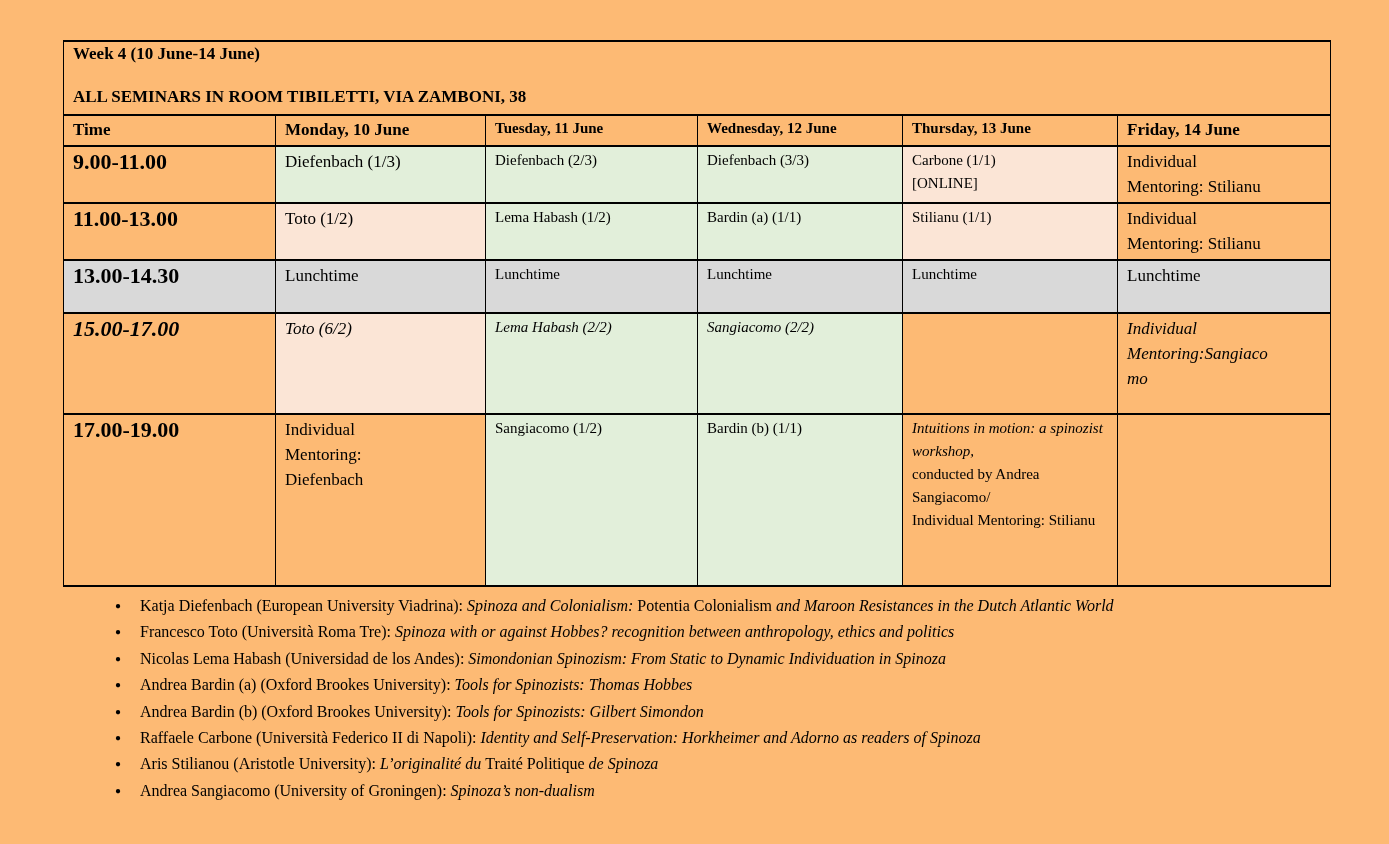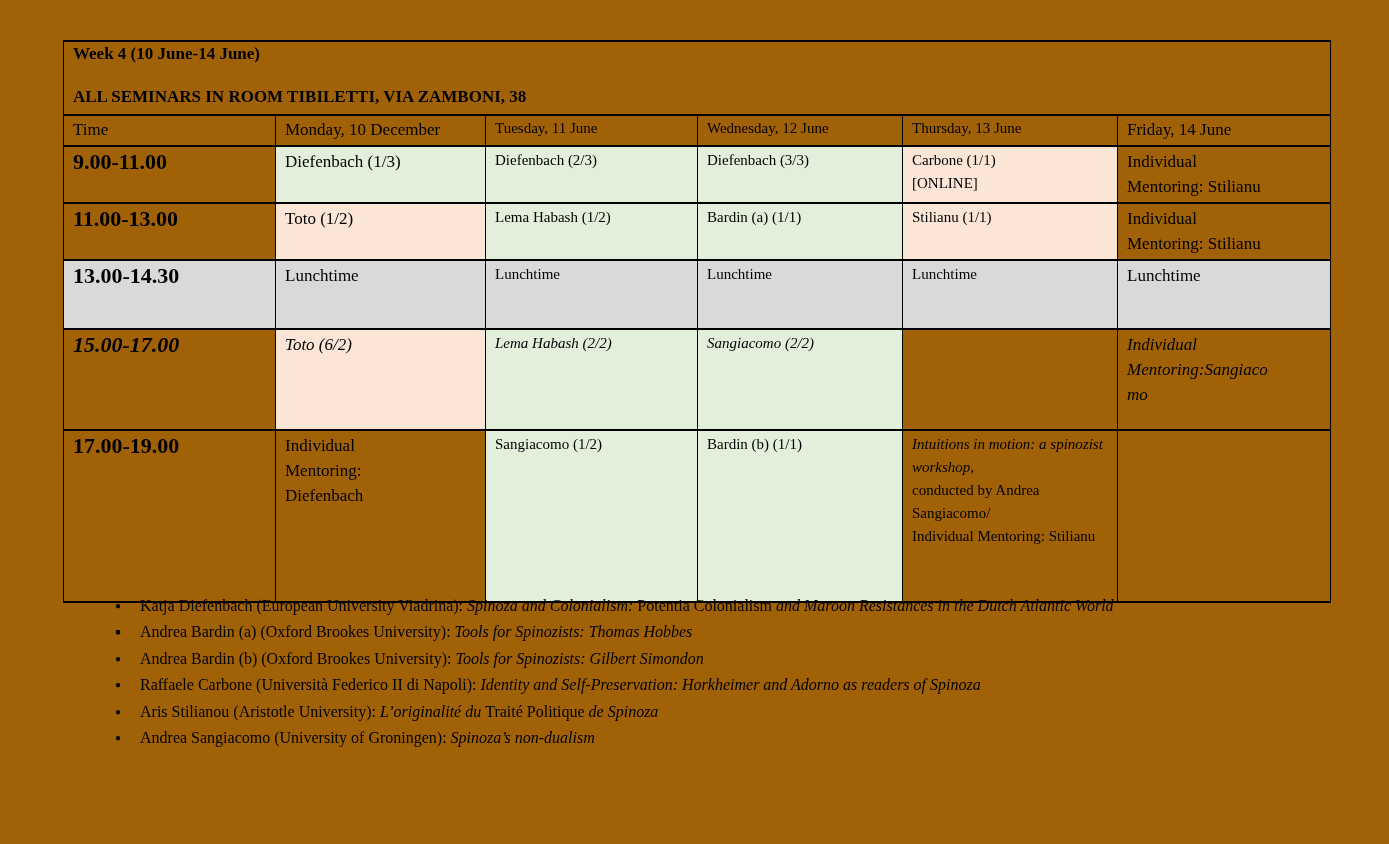--- a/index.html
+++ b/index.html
@@ -1,36 +1,36 @@
 <!DOCTYPE html>
 <html style="--green: #e2efda; --orange: #fbe5d6; --gray: #d9d9d9; --border: #000000;"><head>
 <meta charset="utf-8">
 <style>
   * { margin:0; padding:0; box-sizing:border-box; }
   html,body { width:1389px; height:844px; background:#fff; font-family:"Liberation Serif", serif; color:#000; }
-  .page { position:relative; width:1389px; height:844px; background:#a16207; overflow:hidden; }
+  .page { position:relative; width:1389px; height:844px; background:#fdba74; overflow:hidden; }
 
   
   table.schedule { position:absolute; left:63px; top:40px; width:1267px; border-collapse:collapse; table-layout:fixed; }
   table.schedule th, table.schedule td {
     border:2px solid #000; border-left-width:1px; border-right-width:1px;
     vertical-align:top; text-align:left; padding:2px 8px 3px 9px;
   }
   td.title-cell { text-align:center; font-weight:bold; font-size:17px; height:74px; padding-top:9px; }
   .title-line2 { margin-top:23px; }
   tr.head-row { height:25px; }
-  tr.head-row th { font-weight:normal; padding-top:1px; }
+  tr.head-row th { font-weight:bold; padding-top:1px; }
   .fz-lg { font-size:17px; line-height:25px; }
   .fz-sm { font-size:15px; line-height:23px; }
   td.time-cell { font-weight:bold; font-size:22px; line-height:25px; }
   .cell-content { white-space:pre-line; }
   .bg-green  { background:var(--green,  #e2efda); }
   .bg-orange { background:var(--orange, #fbe5d6); }
   .bg-gray   { background:var(--gray,   #d9d9d9); }
-  .r1 { height:56px; } .r2 { height:54px; } .r3 { height:69px;margin-left:48px; } .r4 { height:101px;font-style:italic; } .r5 { height:172px; }
+  .r1 { height:56px; } .r2 { height:54px; } .r3 { height:53px;margin-left:48px; } .r4 { height:101px;font-style:italic; } .r5 { height:172px; }
 
   
   .speakers { position:absolute; left:108px; top:593px; width:1226px; font-size:16px; line-height:26.4px; list-style:none; }
   .speakers li { position:relative; padding-left:32px; text-align:justify; }
   .speakers .bullet { position:absolute; left:7px; top:0; font-size:10px; line-height:26.4px; }
   .it { font-style:italic; }
 </style>
 </head>
 <body>
 
@@ -47,21 +47,21 @@
     </colgroup>
     <tbody>
         <tr>
       <td class="title-cell" colspan="6">
         <div>Week 4 (10 June-14 June)</div>
         <div class="title-line2">ALL SEMINARS IN ROOM TIBILETTI, VIA ZAMBONI, 38</div>
       </td>
     </tr>
     <tr class="head-row">
       <th class="fz-lg">Time</th>
-      <th class="fz-lg">Monday, 10 December</th>
+      <th class="fz-lg">Monday, 10 June</th>
       <th class="fz-sm">Tuesday, 11 June</th>
       <th class="fz-sm">Wednesday, 12 June</th>
       <th class="fz-sm">Thursday, 13 June</th>
       <th class="fz-lg">Friday, 14 June</th>
     </tr>
 
     <tr class="r1">
       <td class="time-cell">9.00-11.00</td>
       <td class="fz-lg bg-green">
             <div class="cell-content"><span>Diefenbach (1/3)</span></div>
@@ -162,22 +162,22 @@
           </td>
       <td class="fz-lg">
             <div class="cell-content"><span></span></div>
           </td>
     </tr>
   </tbody>
     </table>
 
   <ul class="speakers">
     <li><span class="bullet">●</span><span><span>Katja Diefenbach (European University Viadrina): </span><span class="it">Spinoza and Colonialism: </span><span>Potentia Colonialism </span><span class="it">and Maroon Resistances in the Dutch Atlantic World</span></span></li>
-    <li><span class="bullet">●</span></li>
-    <li><span class="bullet">●</span></li>
+    <li><span class="bullet">●</span><span><span>Francesco Toto (Università Roma Tre): </span><span class="it">Spinoza with or against Hobbes? recognition between anthropology, ethics and politics</span></span></li>
+    <li><span class="bullet">●</span><span><span>Nicolas Lema Habash (Universidad de los Andes): </span><span class="it">Simondonian Spinozism: From Static to Dynamic Individuation in Spinoza</span></span></li>
     <li><span class="bullet">●</span><span><span>Andrea Bardin (a) (Oxford Brookes University): </span><span class="it">Tools for Spinozists: Thomas Hobbes</span></span></li>
     <li><span class="bullet">●</span><span><span>Andrea Bardin (b) (Oxford Brookes University): </span><span class="it">Tools for Spinozists: Gilbert Simondon</span></span></li>
     <li><span class="bullet">●</span><span><span>Raffaele Carbone (Università Federico II di Napoli): </span><span class="it">Identity and Self-Preservation: Horkheimer and Adorno as readers of Spinoza</span></span></li>
     <li><span class="bullet">●</span><span><span>Aris Stilianou (Aristotle University): </span><span class="it">L’originalité du </span><span>Traité Politique </span><span class="it">de Spinoza</span></span></li>
     <li><span class="bullet">●</span><span><span>Andrea Sangiacomo (University of Groningen): </span><span class="it">Spinoza’s non-dualism</span></span></li>
   </ul>
 
 </div>
 
 </body></html>

